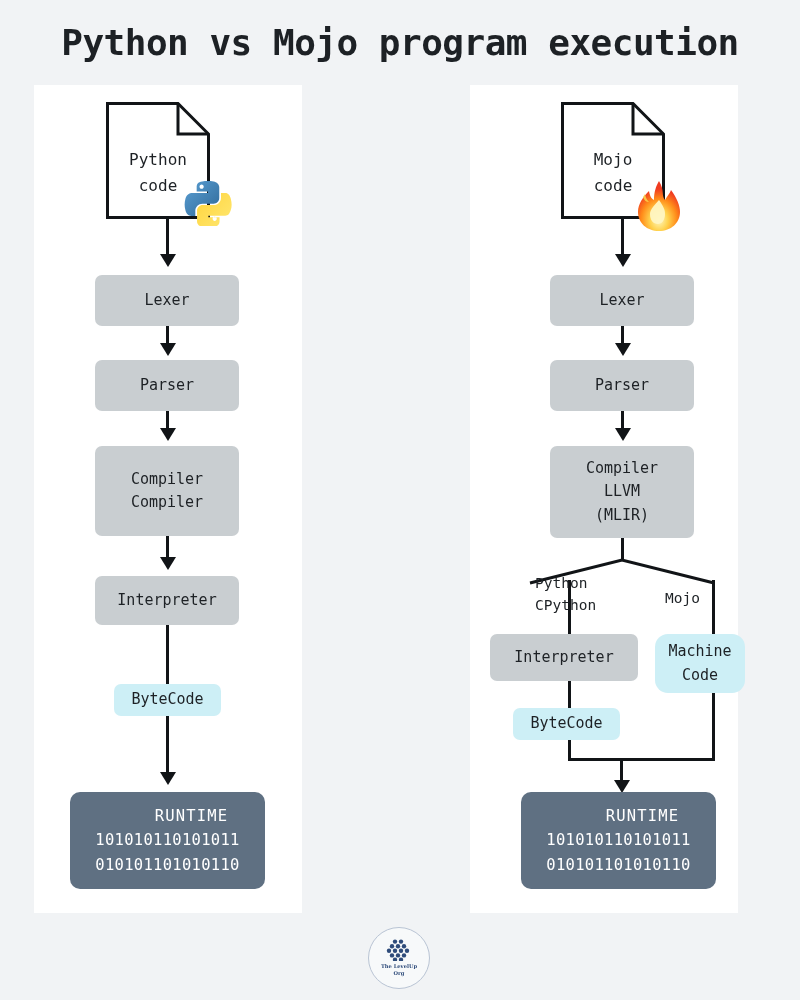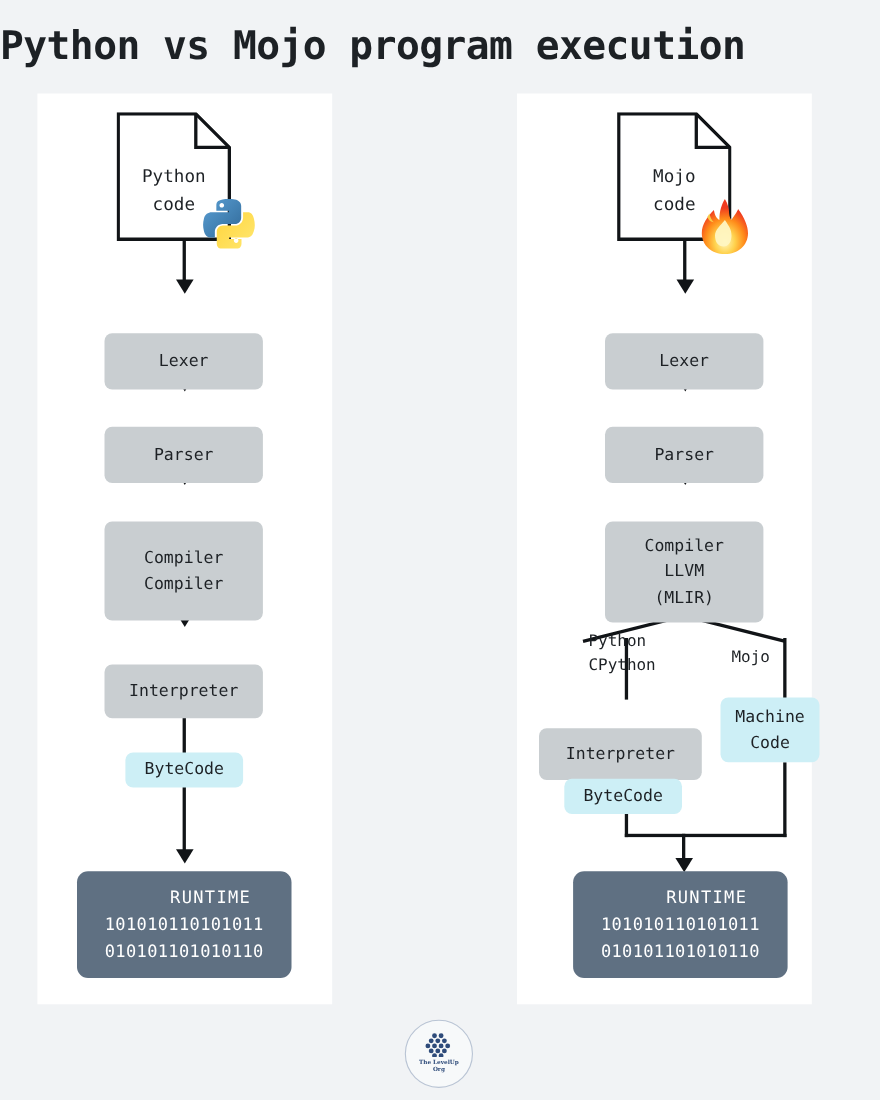--- a/index.html
+++ b/index.html
@@ -18,21 +18,21 @@
     position: absolute;
     left: 0; top: 0;
     width: 800px;
     height: 1000px;
   }
   #title {
     position: absolute;
     left: 0;
     top: 22px;
     width: 800px;
-    text-align: left;
+    text-align: center;
     font-family: "DejaVu Sans Mono", "Liberation Mono", monospace;
     font-size: 36px;
     font-weight: bold;
     letter-spacing: -0.5px;
     color: #1d2125;
     white-space: nowrap;
   }
   .panel {
     position: absolute;
     background: #ffffff;
@@ -52,21 +52,20 @@
     font-family: "DejaVu Sans Mono", "Liberation Mono", monospace;
     font-size: 15px;
     color: #1d2125;
     line-height: 1.55;
     text-align: center;
     z-index: 4;
   }
   .node.gray {
     background: #c9ced1;
     border-radius: 7px;
-    margin-top: 28px;
   }
   .node.cyan {
     background: #cdeff6;
     border-radius: 7px;
   }
   .node.runtime {
     background: #5f7082;
     border-radius: 10px;
     color: #ffffff;
     font-size: 15.5px;
@@ -295,21 +294,21 @@
   </div>
 
   <div class="vline" style="left:568px; top:580px; height:56px;"></div>
 
   <div class="vline" style="left:712px; top:580px; height:56px;"></div>
 
   <div class="node gray" style="left:490px; top:634px; width:148px; height:47px;">
     <div>Interpreter</div>
   </div>
 
-  <div class="node cyan" style="left:655px; top:634px; width:90px; height:59px; font-size:15px;">
+  <div class="node cyan" style="left:655px; top:634px; width:90px; height:59px; font-size:15px;border-radius:13px;">
     <div>Machine</div>
     <div>Code</div>
   </div>
 
   <div class="vline" style="left:568px; top:681px; height:80px;"></div>
   <div class="node cyan" style="left:513px; top:708px; width:107px; height:32px; font-size:15px;">
     <div>ByteCode</div>
   </div>
 
   <div class="vline" style="left:712px; top:693px; height:68px;"></div>

